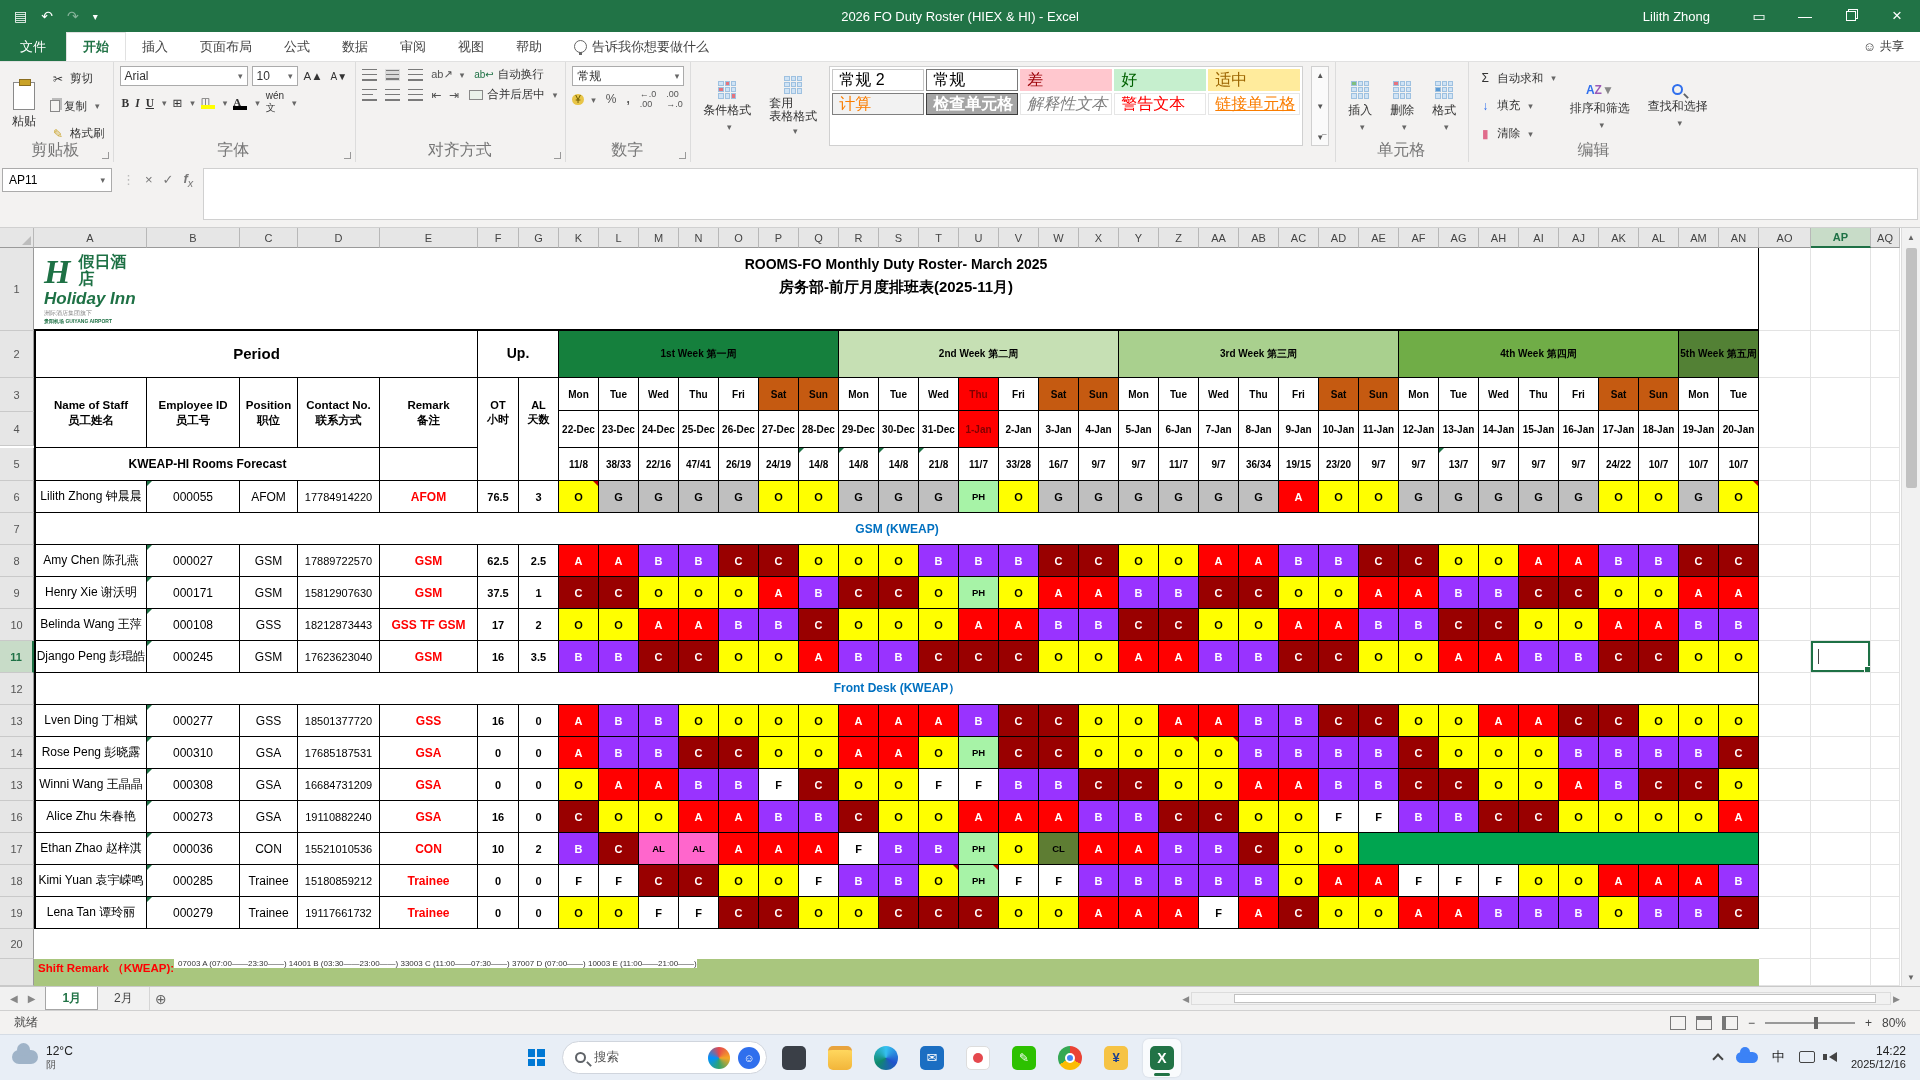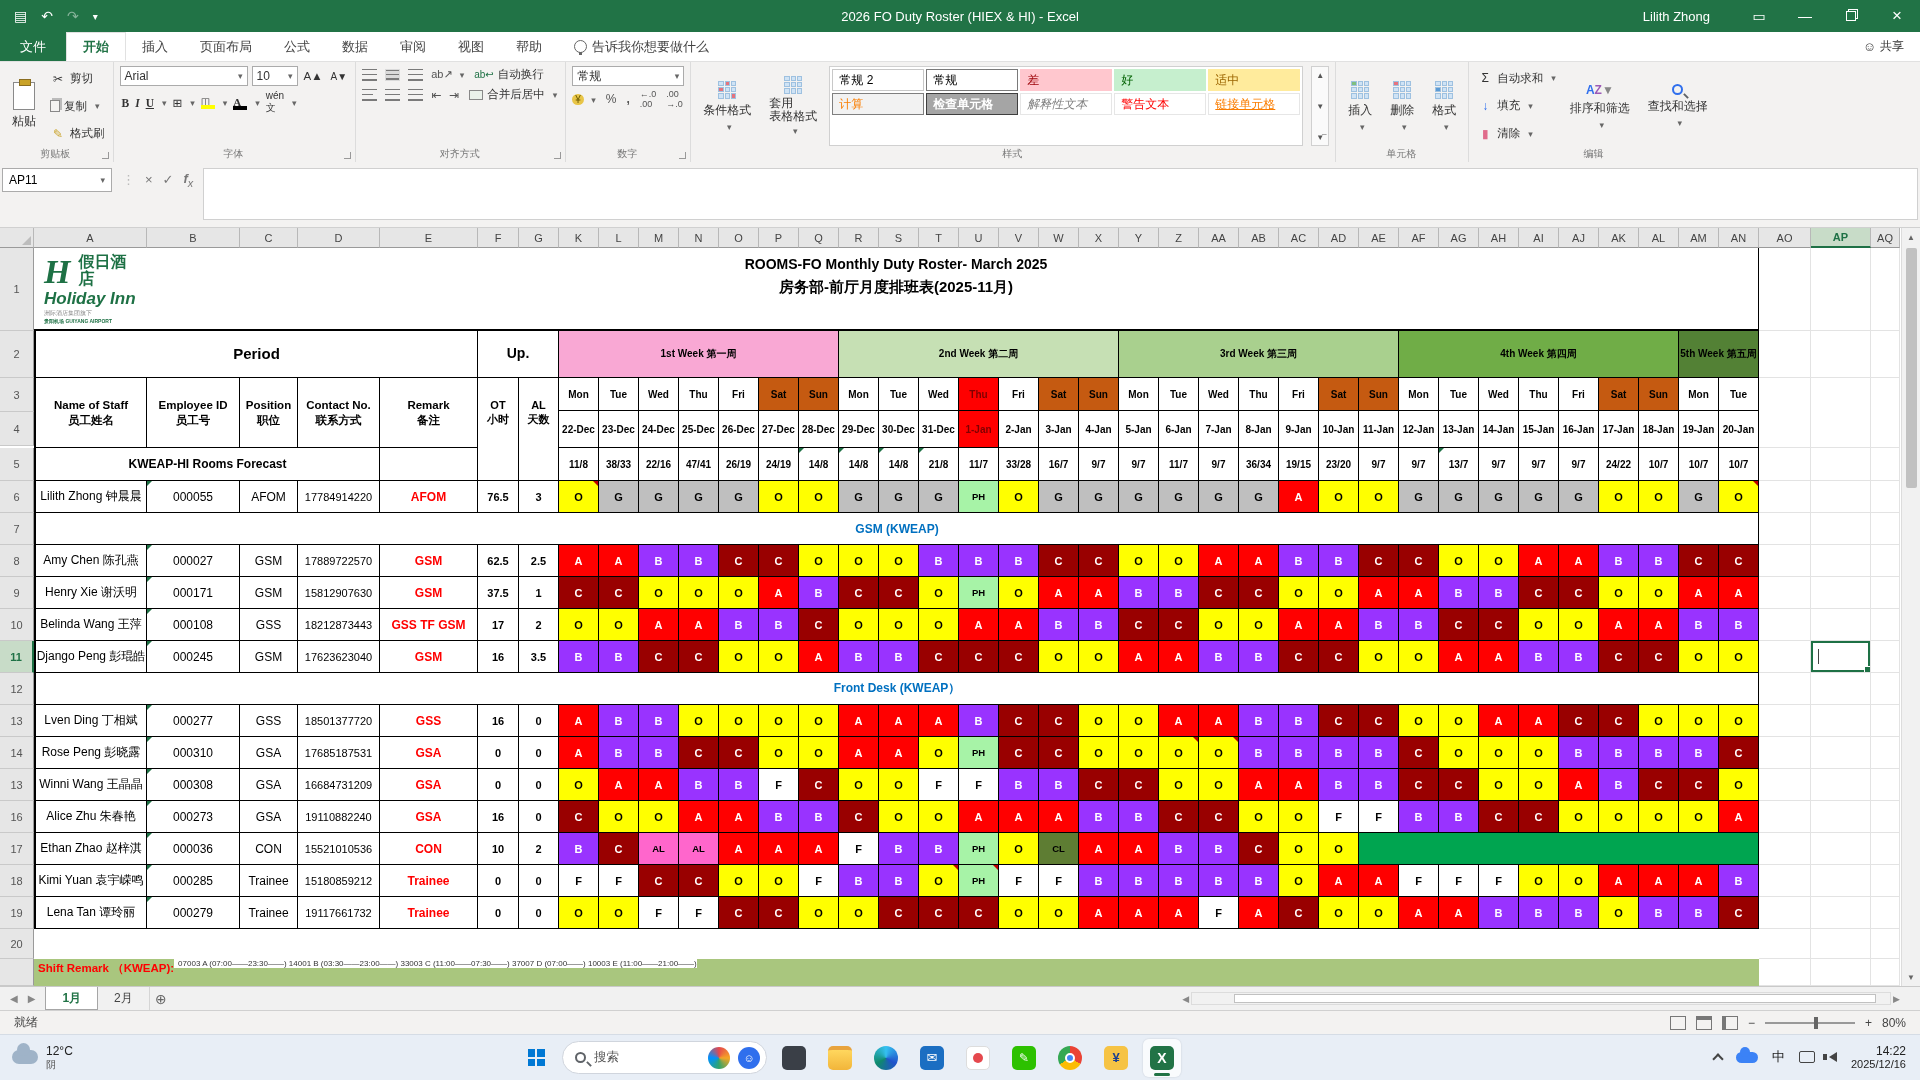--- a/index.html
+++ b/index.html
@@ -18,38 +18,38 @@
 
 .ribtabs{position:absolute;top:32px;left:0;right:0;height:30px;background:#fff;display:flex;align-items:stretch;border-bottom:1px solid #E1E1E1}
 .rtab{padding:0 16px;display:flex;align-items:center;font-size:13px;color:#444;cursor:pointer;gap:5px}
 .rtab.file{background:#217346;color:#fff;padding:0 20px}
 .rtab.active{color:#217346;font-weight:bold;border:1px solid #E1E1E1;border-bottom:1px solid #fff;background:#fff}
 .bulb{width:13px;height:13px;border:1px solid #666;border-radius:50%;position:relative}
 .bulb:after{content:"";position:absolute;left:4px;top:11px;width:3px;height:3px;background:#666}
 
 .ribbon{position:absolute;top:62px;left:0;right:0;height:100px;background:#F3F2F1;display:flex;font-size:12px;color:#333}
 .rgroup{position:relative;border-right:1px solid #DCDCDC;padding:4px 6px 16px 6px;display:flex;gap:6px}
-.glabel{position:absolute;bottom:1px;left:12px;right:14px;text-align:center;font-size:10px;color:#777}
+.glabel{position:absolute;bottom:1px;left:12px;right:14px;text-align:center;font-size:16px;color:#777}
 .glaunch{position:absolute;bottom:3px;right:4px;width:7px;height:7px;border-right:1px solid #999;border-bottom:1px solid #999}
 .vcol{display:flex;flex-direction:column;justify-content:flex-start;gap:3px}
 .bigbtn{display:flex;flex-direction:column;align-items:center;justify-content:center;padding:2px 6px;gap:3px;cursor:pointer}
 .smbtn{display:flex;align-items:center;gap:4px;font-size:11.5px;cursor:pointer;padding:1px 2px}
 .ic{display:inline-flex;align-items:center;justify-content:center;width:16px;height:16px;font-size:12px}
 .clip{width:22px;height:28px;background:#fff;border:1px solid #8a8a8a;position:relative}
 .clip:before{content:"";position:absolute;top:-4px;left:5px;width:10px;height:5px;background:#c9a227;border:1px solid #8a6d1f}
 .combo{background:#fff;border:1px solid #ABABAB;display:flex;align-items:center;justify-content:space-between;padding:0 4px;font-size:12px;height:20px;cursor:pointer}
 .ar{color:#666;font-size:9px;margin-left:4px}
 .fmtbar{display:flex;gap:2px;align-items:center;font-size:12.5px}
 .fmtbar b{font-family:"Liberation Serif",serif}
 .colbar{display:inline-block;width:14px;height:4px;margin-top:-2px}
 .alnic{width:15px;height:12px;display:inline-flex;flex-direction:column;justify-content:space-between}
 .alnic i{height:1.5px;background:#7a7a7a;display:block}
 .stylebox{display:flex;flex-direction:column;gap:2px;border:1px solid #D0D0D0;background:#fff;padding:2px}
 .stylerow{display:flex;gap:2px}
-.styleitem{width:92px;height:22px;display:flex;align-items:center;padding:0 6px;font-size:12px;border:1px solid #E6E6E6;cursor:pointer;white-space:nowrap;overflow:hidden}
+.styleitem{width:92px;height:22px;display:flex;align-items:center;padding:0 6px;font-size:16px;border:1px solid #E6E6E6;cursor:pointer;white-space:nowrap;overflow:hidden}
 .galarr{display:flex;flex-direction:column;justify-content:space-between;margin-left:2px;border:1px solid #D0D0D0;background:#FAFAFA}
 .galarr span{width:16px;height:16px;display:flex;align-items:center;justify-content:center;font-size:8px;color:#555;cursor:pointer}
 .grid9{width:18px;height:18px;display:grid;grid-template-columns:repeat(3,1fr);grid-template-rows:repeat(3,1fr);gap:1px}
 .grid9 i{background:#CFE3F5;border:1px solid #9ec1e0}
 
 .fbar{position:absolute;top:162px;left:0;right:0;height:66px;background:#F3F2F1;border-bottom:1px solid #D0D0D0;display:flex;align-items:flex-start;padding:6px 2px 0 2px;gap:4px}
 .namebox{width:110px;height:24px;background:#fff;border:1px solid #ABABAB;display:flex;align-items:center;justify-content:space-between;padding:0 6px;font-size:12px}
 .fbicons{display:flex;align-items:center;gap:10px;color:#777;font-size:13px;padding:3px 6px}
 .finput{flex:1;height:52px;background:#fff;border:1px solid #D0D0D0}
 
@@ -397,21 +397,20 @@
             <div class="styleitem" style="background: rgb(255, 255, 255); color: rgb(127, 127, 127); border-color: rgb(230, 230, 230); font-style: italic;">解释性文本</div>
             <div class="styleitem" style="background: rgb(255, 255, 255); color: rgb(255, 0, 0); border-color: rgb(230, 230, 230);">警告文本</div>
             <div class="styleitem" style="background: rgb(255, 255, 255); color: rgb(250, 125, 0); border-color: rgb(230, 230, 230); text-decoration: underline;">链接单元格</div>
           </div>
         </div>
       <div class="galarr">
         <span>▲</span>
         <span>▼</span>
         <span>▼̅</span>
       </div>
-      <span class="glabel">样式</span>
     </div>
 
     <div class="rgroup">
       <div class="bigbtn">
         <span class="grid9">
             <i style="background:#7FBF7F"></i>
             <i></i>
             <i></i>
             <i></i>
             <i></i>
@@ -574,21 +573,21 @@
             </div>
           </div>
           <div class="cell rc" style="width: 52px; height: 83px;"></div>
           <div class="cell rc" style="width: 60px; height: 83px;"></div>
           <div class="cell rc" style="width: 29px; height: 83px;"></div>
         </div>
         <div class="row">
           <div class="gut" style="height: 47px;">2</div>
           <div class="cell bk bl hdrcell" style="width: 444px; height: 47px; font-size: 15px;">Period</div>
           <div class="cell bk hdrcell" style="width: 81px; height: 47px; font-size: 14px;">Up.</div>
-          <div class="cell bk hdrcell" style="width: 280px; height: 47px; background: #f9a8d4; font-size: 10px;">1st Week 第一周</div>
+          <div class="cell bk hdrcell" style="width: 280px; height: 47px; background: #15803d; font-size: 10px;">1st Week 第一周</div>
           <div class="cell bk hdrcell" style="width: 280px; height: 47px; background: rgb(198, 224, 180); font-size: 10px;">2nd Week 第二周</div>
           <div class="cell bk hdrcell" style="width: 280px; height: 47px; background: rgb(169, 208, 142); font-size: 10px;">3rd Week 第三周</div>
           <div class="cell bk hdrcell" style="width: 280px; height: 47px; background: rgb(112, 173, 71); font-size: 10px;">4th Week 第四周</div>
           <div class="cell bk hdrcell" style="width: 80px; height: 47px; background: rgb(83, 129, 53); font-size: 10px;">5th Week 第五周</div>
           <div class="cell rc" style="width: 52px; height: 47px;"></div>
           <div class="cell rc" style="width: 60px; height: 47px;"></div>
           <div class="cell rc" style="width: 29px; height: 47px;"></div>
         </div>
         <div class="row">
           <div style="display: flex; flex-direction: column; width: 34px; flex: 0 0 34px;">

